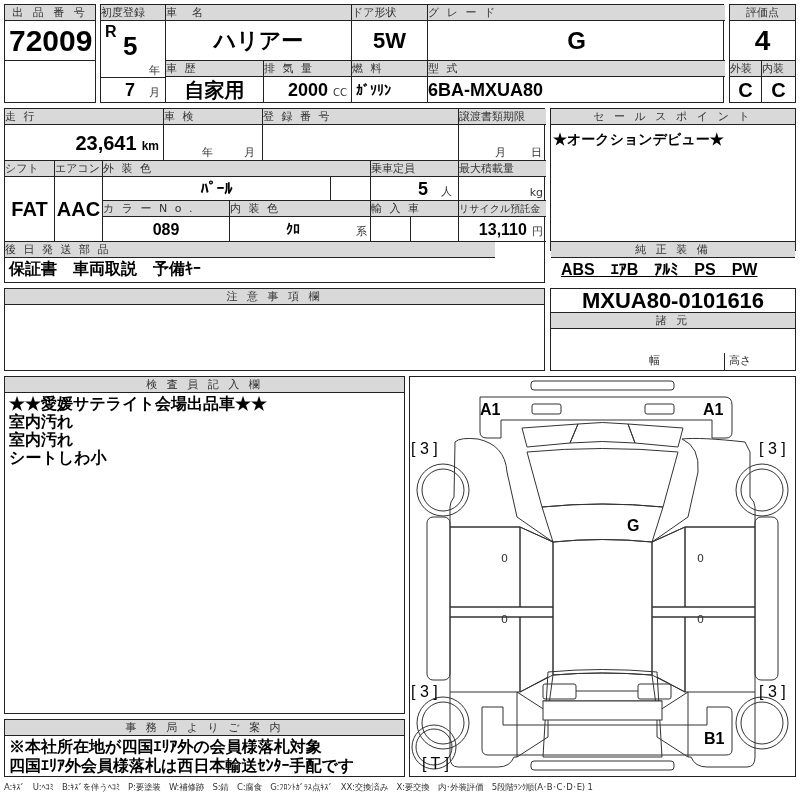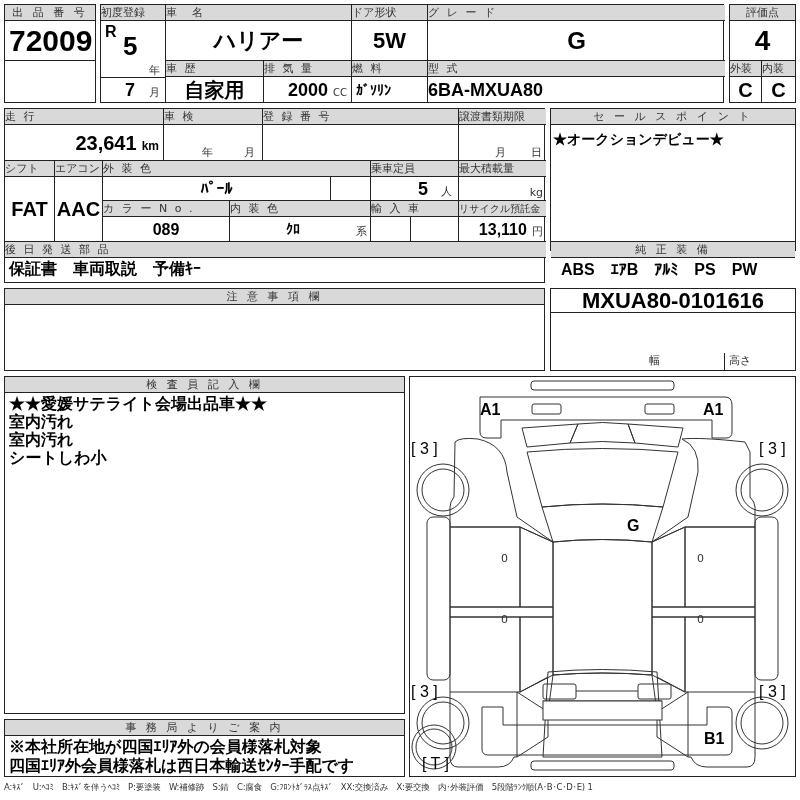--- a/index.html
+++ b/index.html
@@ -116,37 +116,38 @@
     <span class="big abs" style="left:56px;font-size:14px;">ｸﾛ</span>
     <span class="small abs" style="left:126px;top:2px;">系</span>
   </div>
   <div class="cell" style="left:366px;top:108px;width:40px;height:25px;"></div>
   <div class="cell" style="left:406px;top:108px;width:48px;height:25px;"></div>
   <div class="cell" style="left:454px;top:108px;width:87px;height:25px;text-align:right;padding-right:3px;line-height:25px;border-right:none;">
     <span class="big" style="font-size:16px;">13,110</span>
     <span class="small">円</span>
   </div>
 
-  <div class="cell gray" style="left:0;top:133px;width:541px;height:16px;border-right:none;">後 日 発 送 部 品</div>
+  <div class="cell gray" style="left:0;top:133px;width:490px;height:16px;border-right:none;">後 日 発 送 部 品</div>
   <div class="abs big" style="left:4px;top:150px;font-size:16px;">保証書　車両取説　予備ｷｰ</div>
 </div>
 
 <div class="box" style="left:550px;top:108px;width:246px;height:143px;">
   <div class="hdr">セ ー ル ス ポ イ ン ト</div>
   <div class="big" style="font-size:14px;padding:6px 2px;height:117px;border-bottom:1px solid #222;">★オークションデビュー★</div>
   <div class="hdr" style="border-top:none;">純 正 装 備</div>
-  <div class="big" style="font-size:16px;padding:2px 10px;">ABS　ｴｱB　ｱﾙﾐ　PS　PW</div>
+  <div class="big" style="font-size:16px;padding:2px 10px;text-decoration:underline;">ABS　ｴｱB　ｱﾙﾐ　PS　PW</div>
 </div>
 
 <div class="box" style="left:4px;top:288px;width:541px;height:83px;">
   <div class="hdr">注 意 事 項 欄</div>
 </div>
 
 <div class="box" style="left:550px;top:288px;width:246px;height:83px;">
   <div class="big" style="font-size:22px;text-align:center;height:24px;line-height:24px;border-bottom:1px solid #222;">MXUA80-0101616</div>
+  <div class="hdr">諸 元</div>
   <div class="abs small" style="left:6px;top:64px;width:86px;border-right:1px solid #222;height:18px;margin-top:27px;">長さ</div>
   <div class="abs small" style="left:98px;top:64px;width:76px;border-right:1px solid #222;height:18px;">幅</div>
   <div class="abs small" style="left:178px;top:64px;">高さ</div>
 </div>
 
 <div class="box" style="left:4px;top:376px;width:401px;height:338px;">
   <div class="hdr">検 査 員 記 入 欄</div>
   <div class="big" style="font-size:16px;line-height:18px;padding:2px 4px;">
     <div>★★愛媛サテライト会場出品車★★</div>
     <div>室内汚れ</div>

